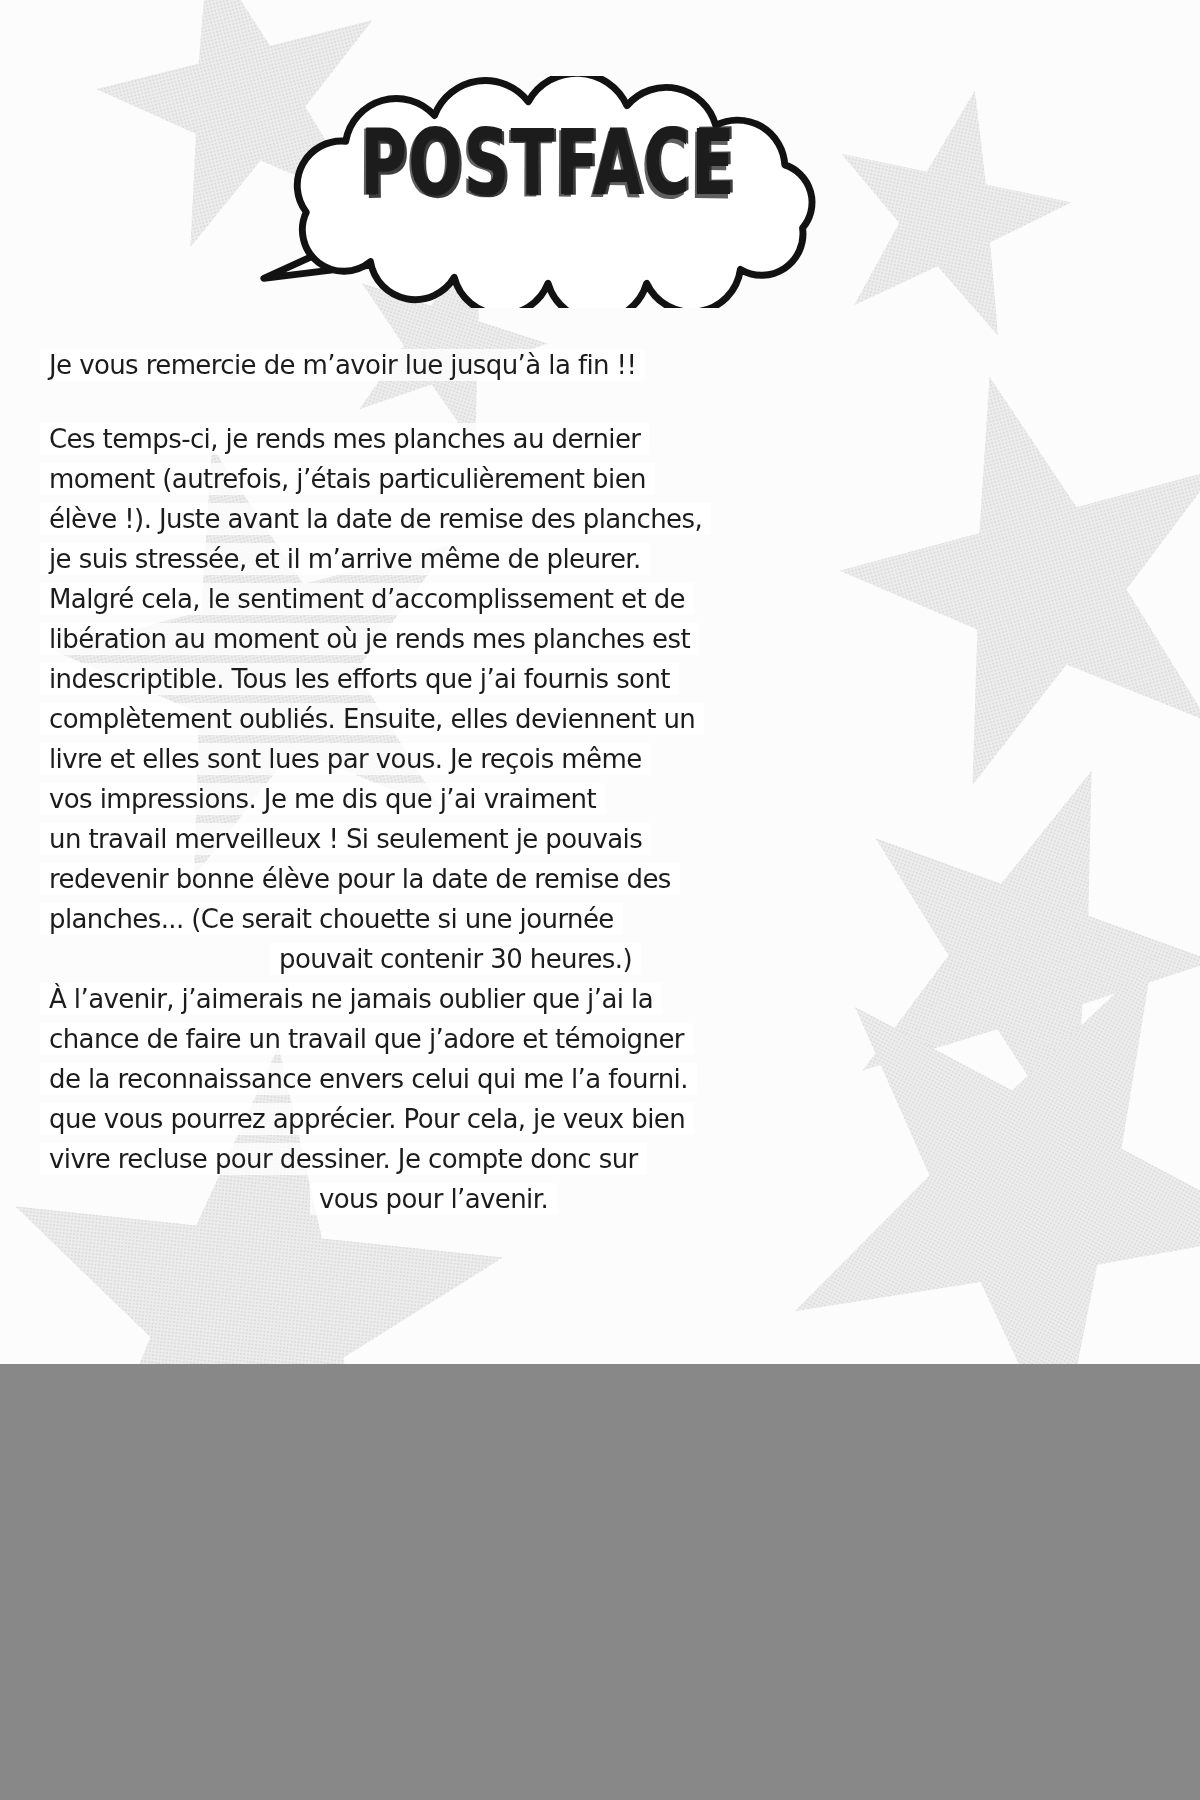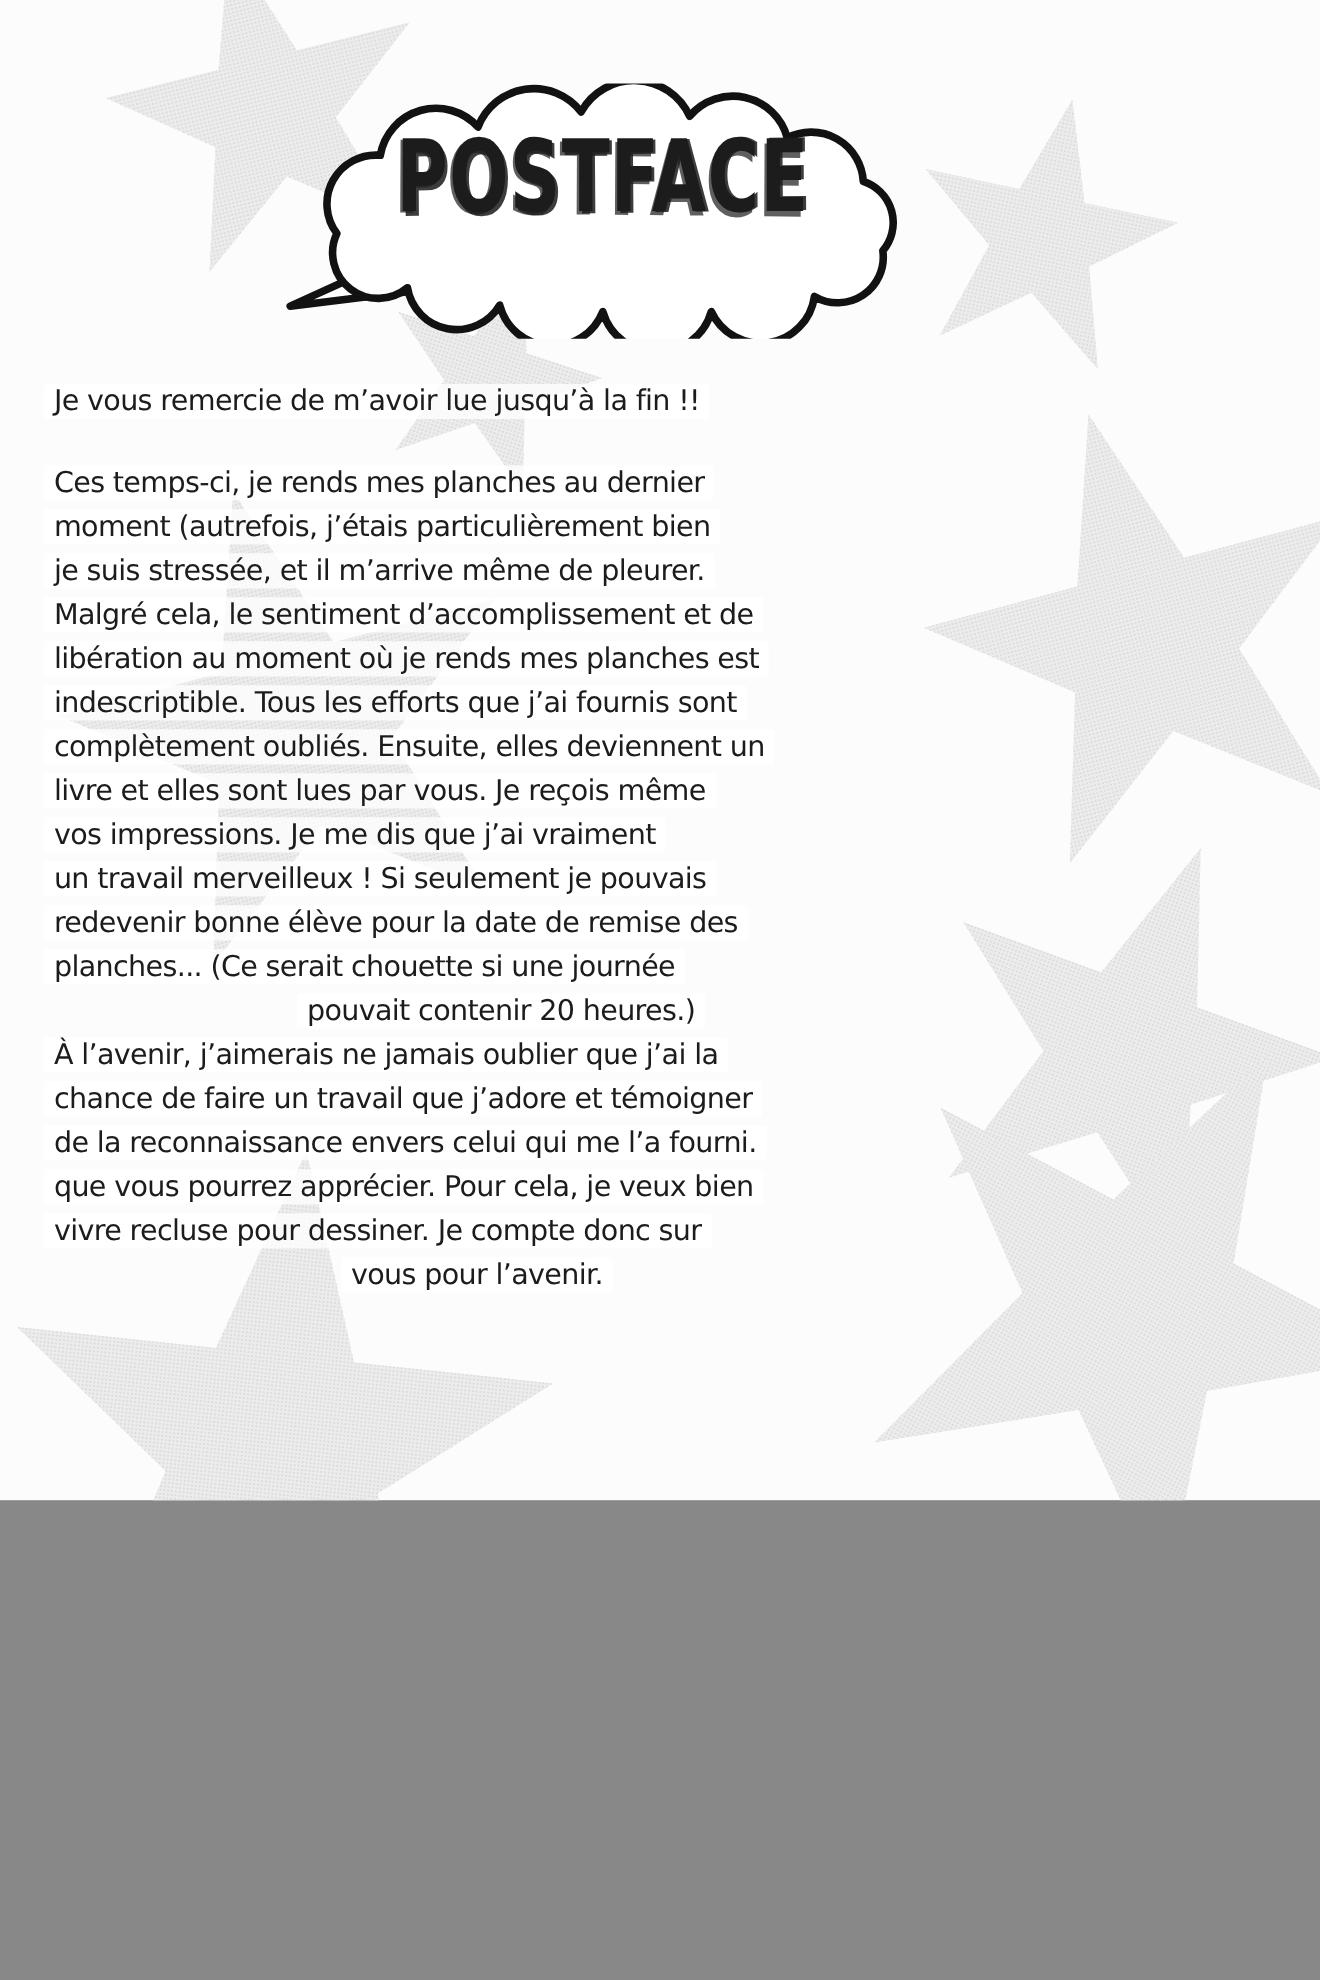--- a/index.html
+++ b/index.html
@@ -137,31 +137,32 @@
   <div class="title-wrap">
     <span class="t title-ghost1">POSTFACE</span>
     <span class="t title-ghost2">POSTFACE</span>
     <span class="t">POSTFACE</span>
   </div>
 
   <div class="body-text" id="lines">
       <div class="line para-gap"><span class="halo">Je vous remercie de m’avoir lue jusqu’à la fin !!</span></div>
       <div class="line"><span class="halo">Ces temps-ci, je rends mes planches au dernier</span></div>
       <div class="line"><span class="halo">moment (autrefois, j’étais particulièrement bien</span></div>
+      <div class="line"><span class="halo">élève !). Juste avant la date de remise des planches,</span></div>
       <div class="line"><span class="halo">je suis stressée, et il m’arrive même de pleurer.</span></div>
       <div class="line"><span class="halo">Malgré cela, le sentiment d’accomplissement et de</span></div>
       <div class="line"><span class="halo">libération au moment où je rends mes planches est</span></div>
       <div class="line"><span class="halo">indescriptible. Tous les efforts que j’ai fournis sont</span></div>
       <div class="line"><span class="halo">complètement oubliés. Ensuite, elles deviennent un</span></div>
       <div class="line"><span class="halo">livre et elles sont lues par vous. Je reçois même</span></div>
       <div class="line"><span class="halo">vos impressions. Je me dis que j’ai vraiment</span></div>
       <div class="line"><span class="halo">un travail merveilleux ! Si seulement je pouvais</span></div>
       <div class="line"><span class="halo">redevenir bonne élève pour la date de remise des</span></div>
       <div class="line"><span class="halo">planches... (Ce serait chouette si une journée</span></div>
-      <div class="line align-left indent-a"><span class="halo">pouvait contenir 20 heures.)</span></div>
+      <div class="line align-left indent-a"><span class="halo">pouvait contenir 30 heures.)</span></div>
       <div class="line"><span class="halo">À l’avenir, j’aimerais ne jamais oublier que j’ai la</span></div>
       <div class="line"><span class="halo">chance de faire un travail que j’adore et témoigner</span></div>
       <div class="line"><span class="halo">de la reconnaissance envers celui qui me l’a fourni.</span></div>
       <div class="line"><span class="halo">que vous pourrez apprécier. Pour cela, je veux bien</span></div>
       <div class="line"><span class="halo">vivre recluse pour dessiner. Je compte donc sur</span></div>
       <div class="line align-left indent-b"><span class="halo">vous pour l’avenir.</span></div>
     </div>
 
   <div class="signature">
     <span class="sig-star left">★</span>

